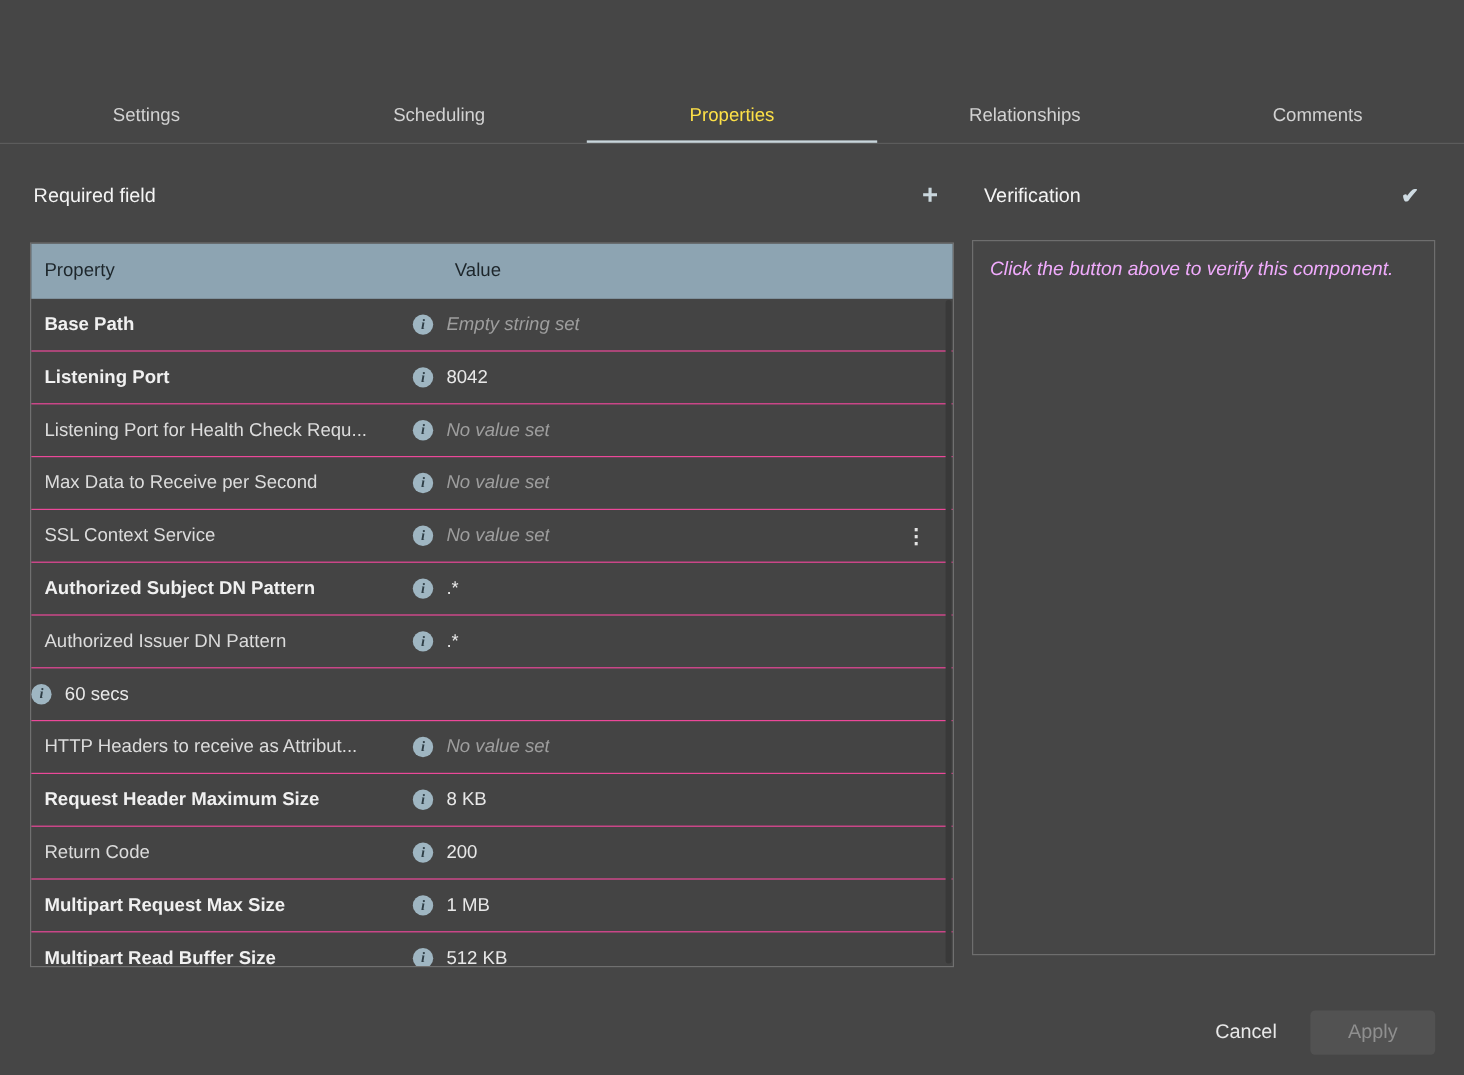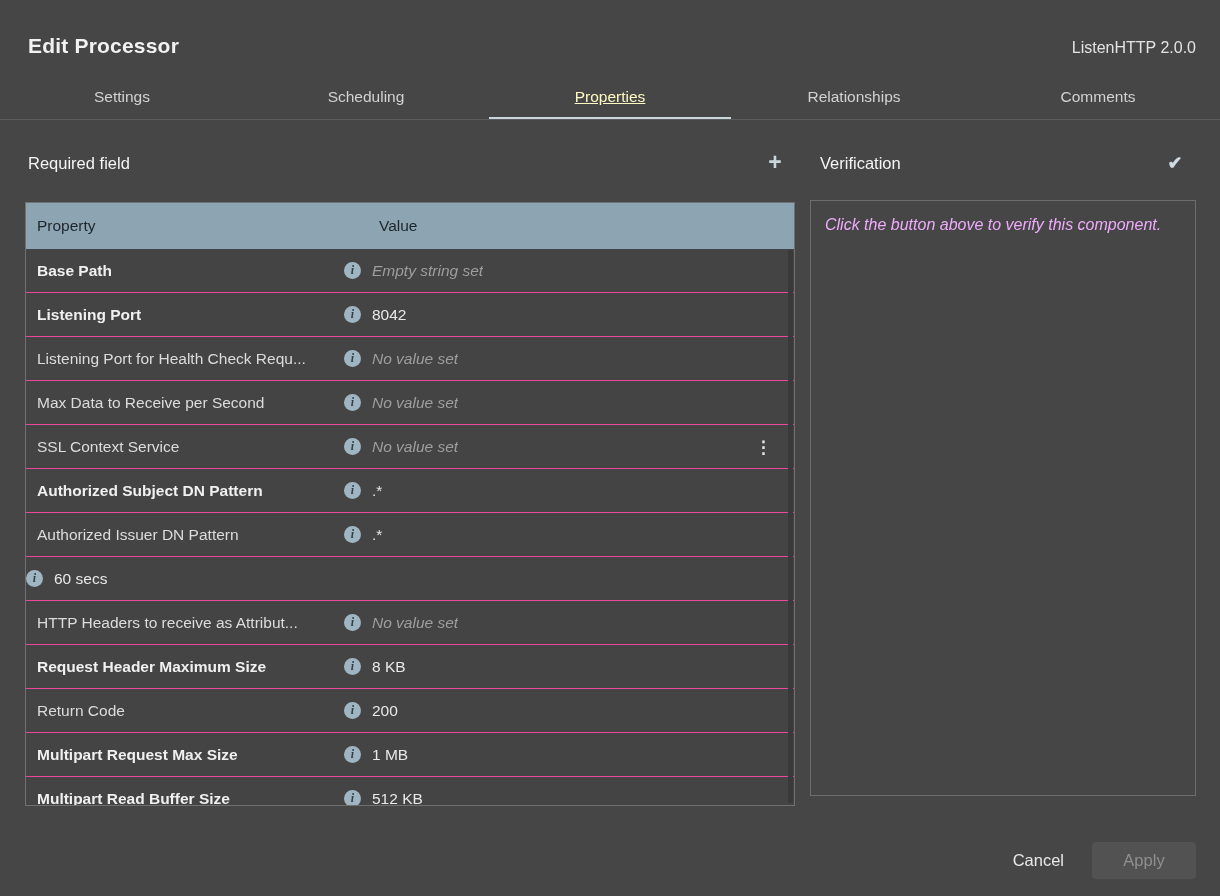--- a/index.html
+++ b/index.html
@@ -10,21 +10,21 @@
     -webkit-font-smoothing:antialiased;
   }
   
   .dlg-header{position:absolute;left:0;top:0;width:100%;height:75px;}
   .dlg-title{position:absolute;left:28px;top:34px;font-size:21px;font-weight:600;color:#f2f2f2;letter-spacing:.2px;}
   .dlg-version{position:absolute;right:24px;top:39px;font-size:16px;color:#e3e3e3;}
   
   .tabbar{position:absolute;left:0;top:75px;width:100%;height:45px;display:flex;border-bottom:1px solid #5c5c5c;box-sizing:border-box;}
   .tab{flex:1;position:relative;display:flex;align-items:center;justify-content:center;
        font-size:15.5px;color:#d2d2d2;cursor:pointer;}
-  .tab.active{color:#fef9c3;text-decoration:underline;}
+  .tab.active{color:#fde047;}
   .tab.active::after{content:"";position:absolute;left:1px;right:1px;bottom:0;height:2px;background:#c9d6dc;}
   
   .sec-head{position:absolute;font-size:16.5px;font-weight:500;color:#f4f4f4;}
   .left-head{left:28px;top:154px;}
   .right-head{left:820px;top:154px;}
   .plus-icon{position:absolute;left:763px;top:150px;width:24px;height:24px;
              font-size:23px;font-weight:700;color:#c9d6dc;text-align:center;line-height:24px;cursor:pointer;}
   .check-icon{position:absolute;left:1163px;top:151px;width:24px;height:24px;
               font-size:18px;font-weight:700;color:#cfdbe2;text-align:center;line-height:24px;cursor:pointer;}
   
@@ -56,24 +56,20 @@
   .btn-cancel{font-size:16.5px;color:#e8e8e8;background:none;border:none;padding:8px 4px;cursor:pointer;
               font-family:inherit;}
   .btn-apply{font-size:16.5px;color:#8f8f8f;background:#525252;border:none;border-radius:4px;
              width:104px;height:37px;cursor:default;font-family:inherit;}
 </style>
 </head>
 <body>
 
 <div class="canvas">
 
-  <div class="dlg-header">
-    <div class="dlg-title">Edit Processor</div>
-    <div class="dlg-version">ListenHTTP 2.0.0</div>
-  </div>
 
   <div class="tabbar" id="tabbar">
     <div class="tab">
         <span>Settings</span>
       </div>
 
     <div class="tab">
         <span>Scheduling</span>
       </div>
 

